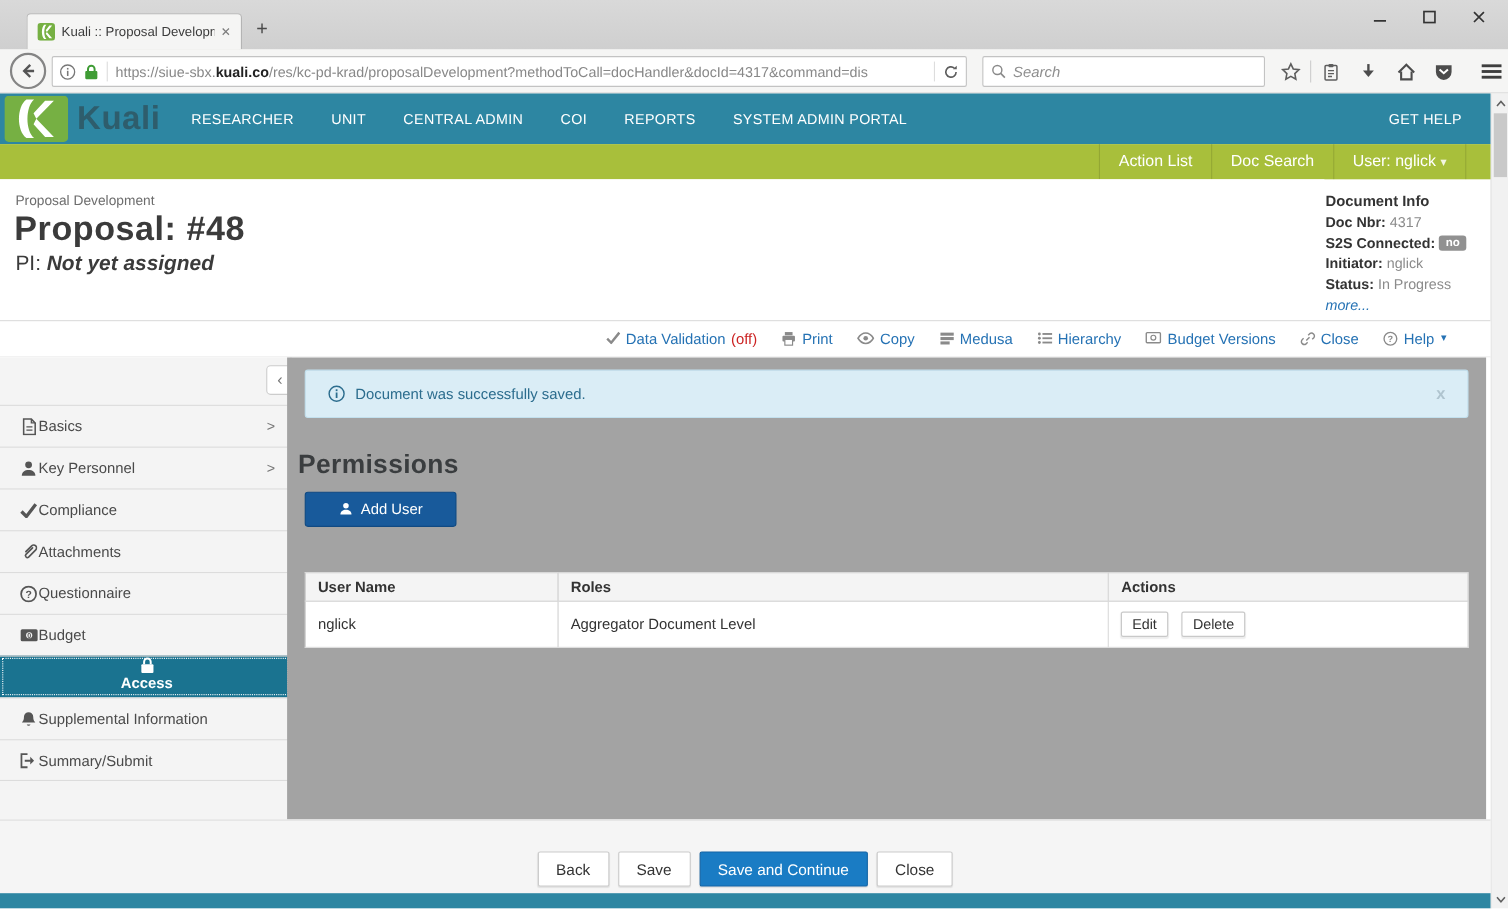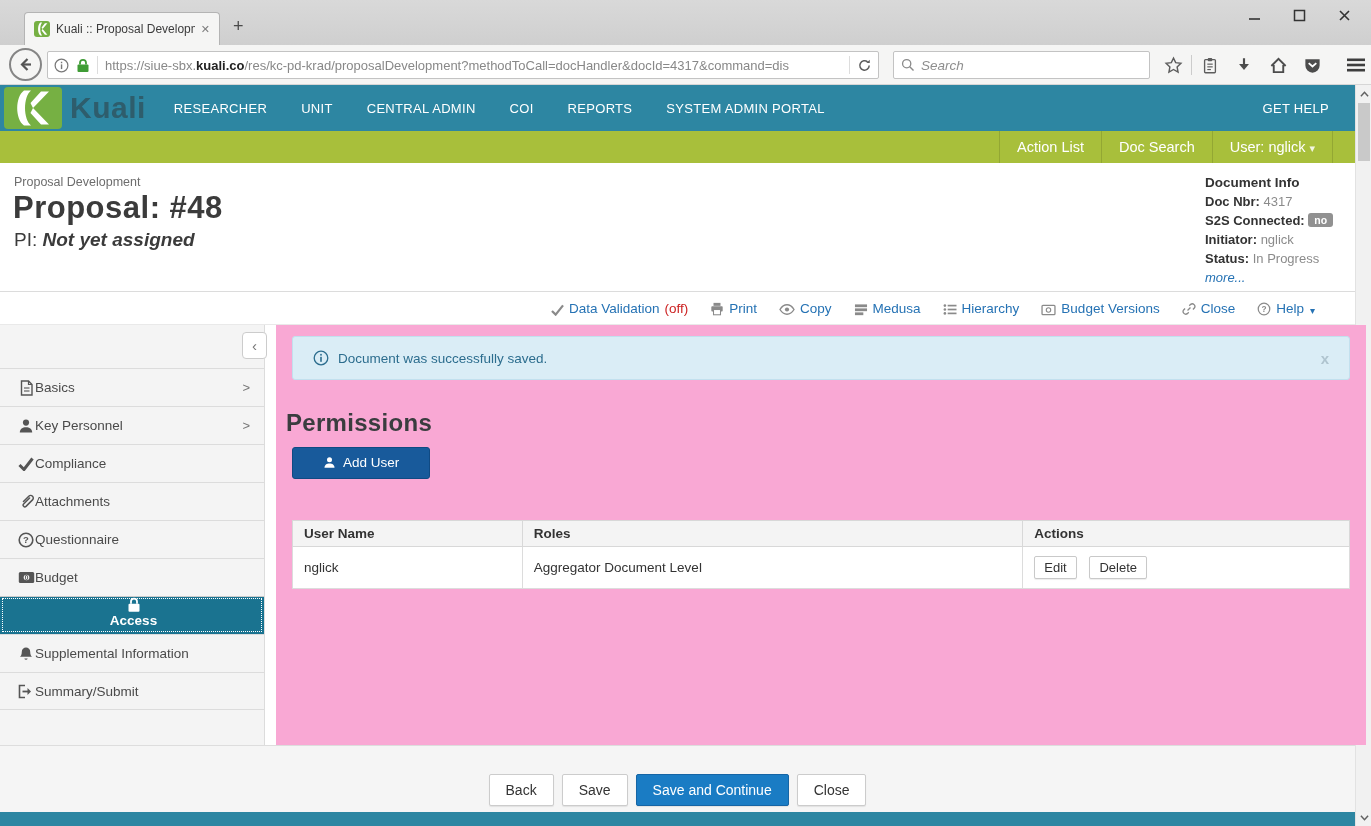--- a/index.html
+++ b/index.html
@@ -65,40 +65,40 @@
   .docinfo .lbl { font-weight:bold; }
   .docinfo .val { color:#8b8b8b; }
   .badge-no { display:inline-block; background:#919191; color:#fff; font-size:10.5px; font-weight:bold;
               border-radius:3px; padding:1px 6px; line-height:12px; vertical-align:1px; }
   .morelink { color:#2572b4; font-style:italic; font-size:13px; }
 
   
   .toolbarrow { left:0; top:291px; width:1355px; height:34px; border-top:1px solid #dcdcdc;
                 border-bottom:1px solid #e9e9e9; background:#fff; display:flex; align-items:center;
                 justify-content:flex-end; gap:22px; padding-right:40px; }
-  .tlink { display:flex; align-items:flex-end; gap:5px; font-size:13.5px; color:#2572b4; cursor:default; }
+  .tlink { display:flex; align-items:flex-start; gap:5px; font-size:13.5px; color:#2572b4; cursor:default; }
   .tlink .off { color:#c22; }
   .tlink .tcaret { font-size:10px; margin-left:1px; }
 
   
   .content { left:0; top:325px; width:1355px; height:420px; background:#fff; }
   .sidebar { position:absolute; left:0; top:0; width:265px; height:420px; background:#f4f4f4; border-right:1px solid #dcdcdc; }
   .collapse-btn { position:absolute; right:-3px; top:7px; width:25px; height:27px; background:#fff;
                   border:1px solid #ccc; border-radius:4px; display:flex; align-items:center; justify-content:center;
                   color:#777; font-size:15px; }
   .side-items { margin-top:43px; }
   .sitem { height:38px; display:flex; align-items:center; gap:0; padding:0 14px 0 17px;
            border-top:1px solid #dcdcdc; font-size:13.5px; color:#4a4a4a; cursor:default; }
   .sitem:last-child { border-bottom:1px solid #dcdcdc; }
   .sitem .sic { width:18px; display:flex; justify-content:center; }
   .sitem .slabel { flex:1; }
   .sitem .schev { color:#777; font-size:13px; }
   .sitem.active { background:#1a7390; color:#fff; font-weight:bold; outline:1px dotted #fff; outline-offset:-3px;
                   border-top-color:#c9c9c9;flex-direction:column; }
-  .main { position:absolute; left:276px; top:0; width:1090px; height:420px; background:#f9a8d4; }
+  .main { position:absolute; left:261px; top:0; width:1090px; height:420px; background:#a3a3a3; }
 
   .alert { position:absolute; left:16px; top:11px; width:1058px; height:44px; background:#daedf6;
            border:1px solid #c2e0ee; border-radius:3px; display:flex; align-items:center; padding:0 20px; gap:9px; }
   .alert .atext { font-size:13.5px; color:#2c6d8e; }
   .alert .aclose { margin-left:auto; color:#afc4cf; font-size:15px; font-weight:bold; }
 
   .pageheading { position:absolute; left:10px; top:84px; font-size:24px; font-weight:bold; color:#3a3d3f; letter-spacing:.3px; }
   .adduser { position:absolute; left:16px; top:122px; background:#185a9b; border:1px solid #104a83;
              border-radius:3px; color:#fff; font-size:13.5px; padding:7px 30px 8px;
              display:flex; align-items:center; gap:7px; font-family:"Liberation Sans",sans-serif; }

